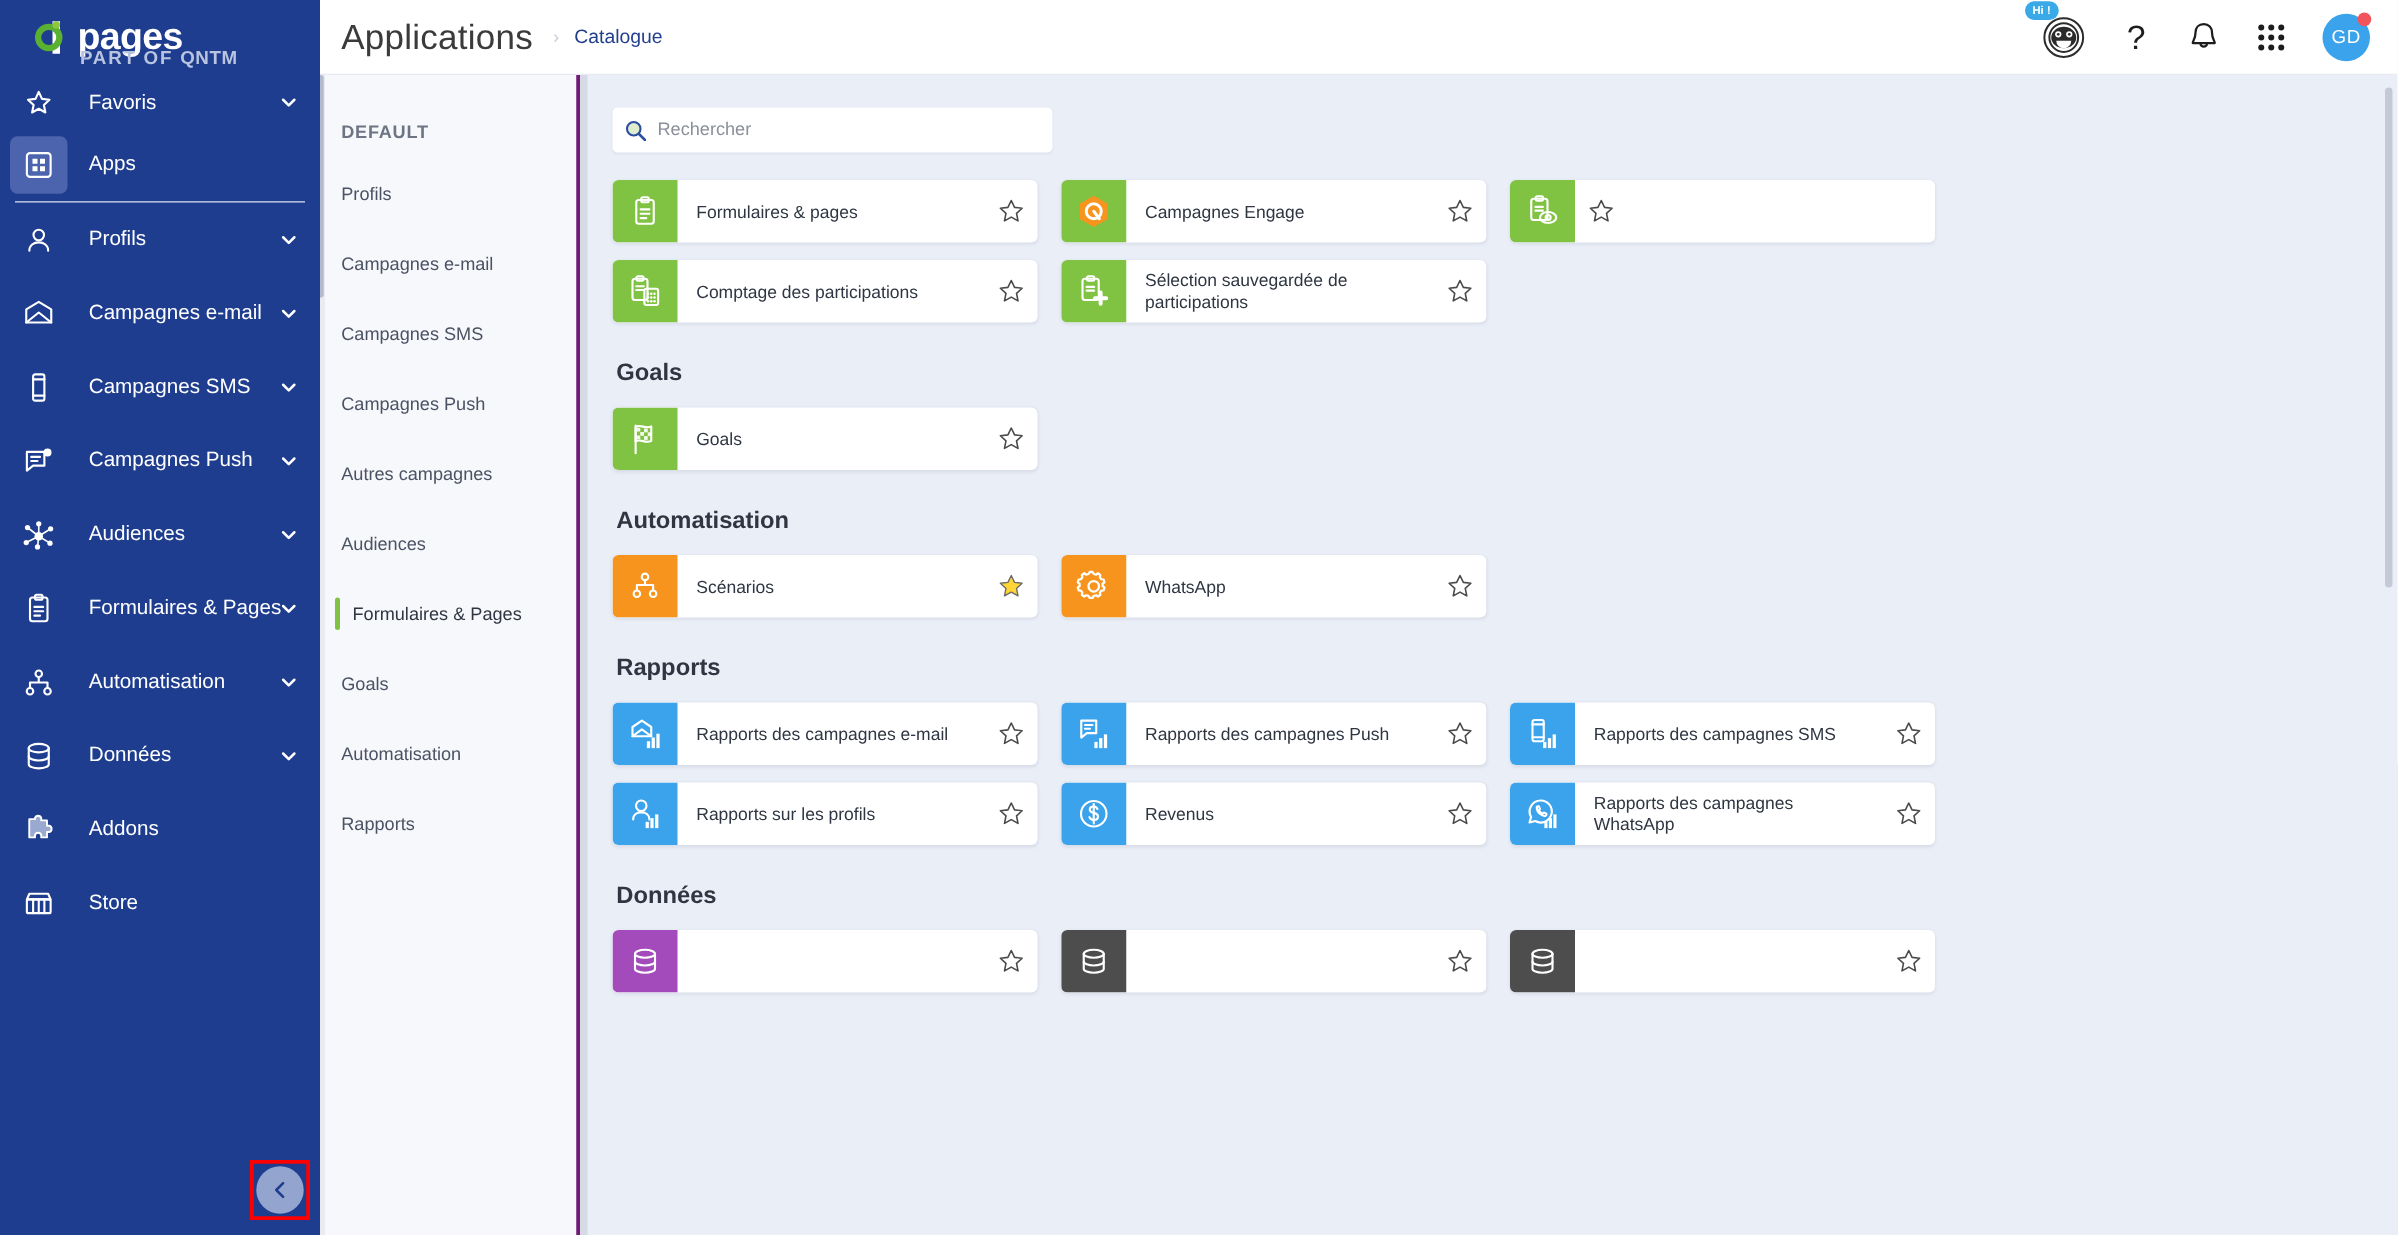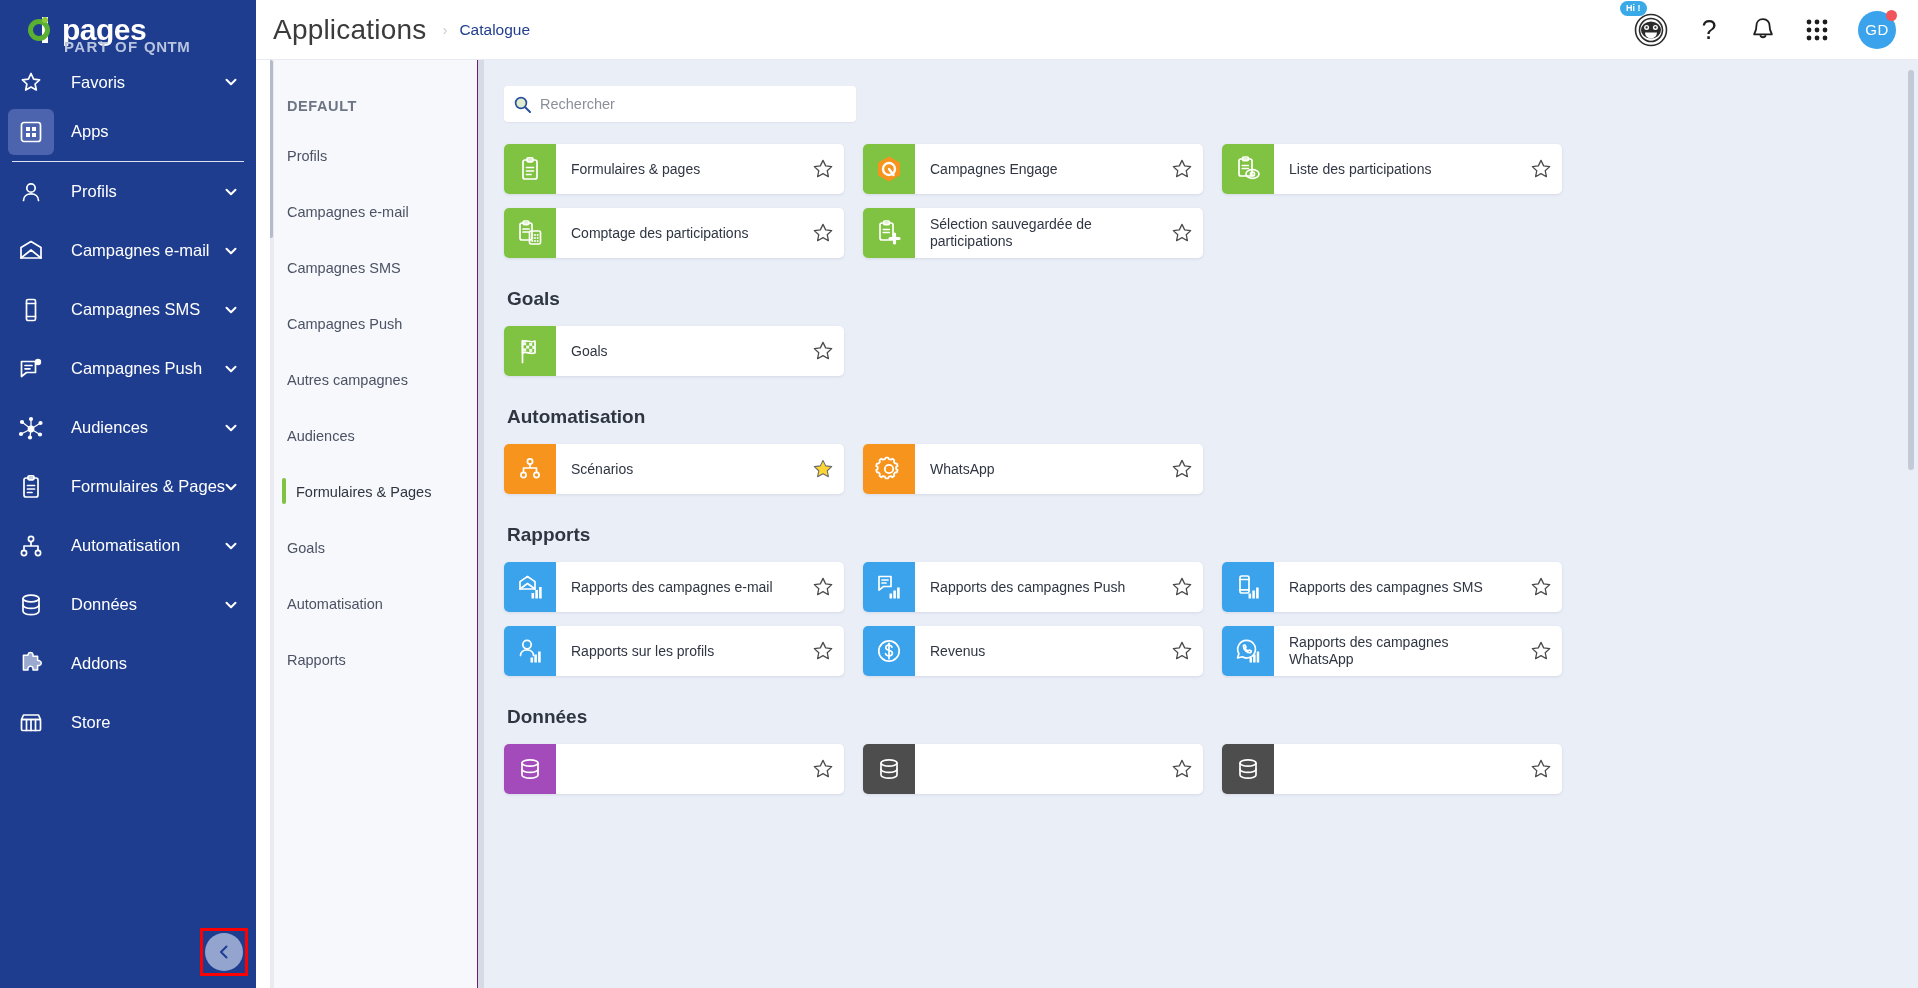--- a/index.html
+++ b/index.html
@@ -126,25 +126,24 @@
     width: 11px; height: 11px; border-radius: 50%;
     background: #f2545b;
   }
 
   .body-area { flex: 1; display: flex; min-height: 0; }
 
   
   .catcol {
     width: 208px; flex: 0 0 208px;
     background: #f7f8fb;
-    border-right: 1px solid #701a75;
+    border-right: 3px solid #701a75;
     padding-top: 24px;
     position: relative;
     overflow: hidden;
-    margin-left: 14px;
   }
   .cat-head {
     font-size: 14.5px; color: #6d7584; font-weight: 700;
     letter-spacing: .6px; padding: 14px 0 14px 17px;
   }
   .cat-item {
     font-size: 14.5px; color: #4a5264;
     padding: 20px 0 20px 17px;
     cursor: pointer; position: relative;
     white-space: nowrap;
@@ -539,21 +538,20 @@
                 <div class="card">
                   <div class="card-ic" style="background:#80c342">
                     <svg width="28" height="28" viewBox="0 0 28 28">
                       <rect x="5" y="4" width="13" height="17" rx="2" fill="none" stroke="#ffffff" stroke-width="1.7" stroke-linecap="round" stroke-linejoin="round"></rect>
                       <rect x="8.6" y="2" width="5.8" height="3.6" rx="1.1" fill="none" stroke="#ffffff" stroke-width="1.7" stroke-linecap="round" stroke-linejoin="round"></rect>
                       <path d="M8.3 10.5 h6 M8.3 13.5 h6" fill="none" stroke="#ffffff" stroke-width="1.7" stroke-linecap="round" stroke-linejoin="round"></path>
                       <ellipse cx="18.5" cy="19" rx="6.5" ry="4.4" fill="none" stroke="#ffffff" stroke-width="1.7" stroke-linecap="round" stroke-linejoin="round"></ellipse>
                       <circle cx="18.5" cy="19" r="2" fill="none" stroke="#ffffff" stroke-width="1.7" stroke-linecap="round" stroke-linejoin="round"></circle>
                     </svg>
                   </div>
-                  <div class="card-label">Liste des participations</div>
                   <div class="card-star">
                     <svg width="22" height="22" viewBox="0 0 24 24">
                       <path d="M12 2.6 l2.9 6 6.6 .8 -4.9 4.5 1.3 6.5 -5.9 -3.3 -5.9 3.3 1.3 -6.5 -4.9 -4.5 6.6 -.8 Z" fill="none" stroke="#4a4a4a" stroke-width="1.4" stroke-linejoin="round"></path>
                     </svg>
                   </div>
                 </div>
                 <div class="card">
                   <div class="card-ic" style="background:#80c342">
                     <svg width="28" height="28" viewBox="0 0 28 28">
                       <rect x="4" y="4" width="12" height="17" rx="2" fill="none" stroke="#ffffff" stroke-width="1.7" stroke-linecap="round" stroke-linejoin="round"></rect>

